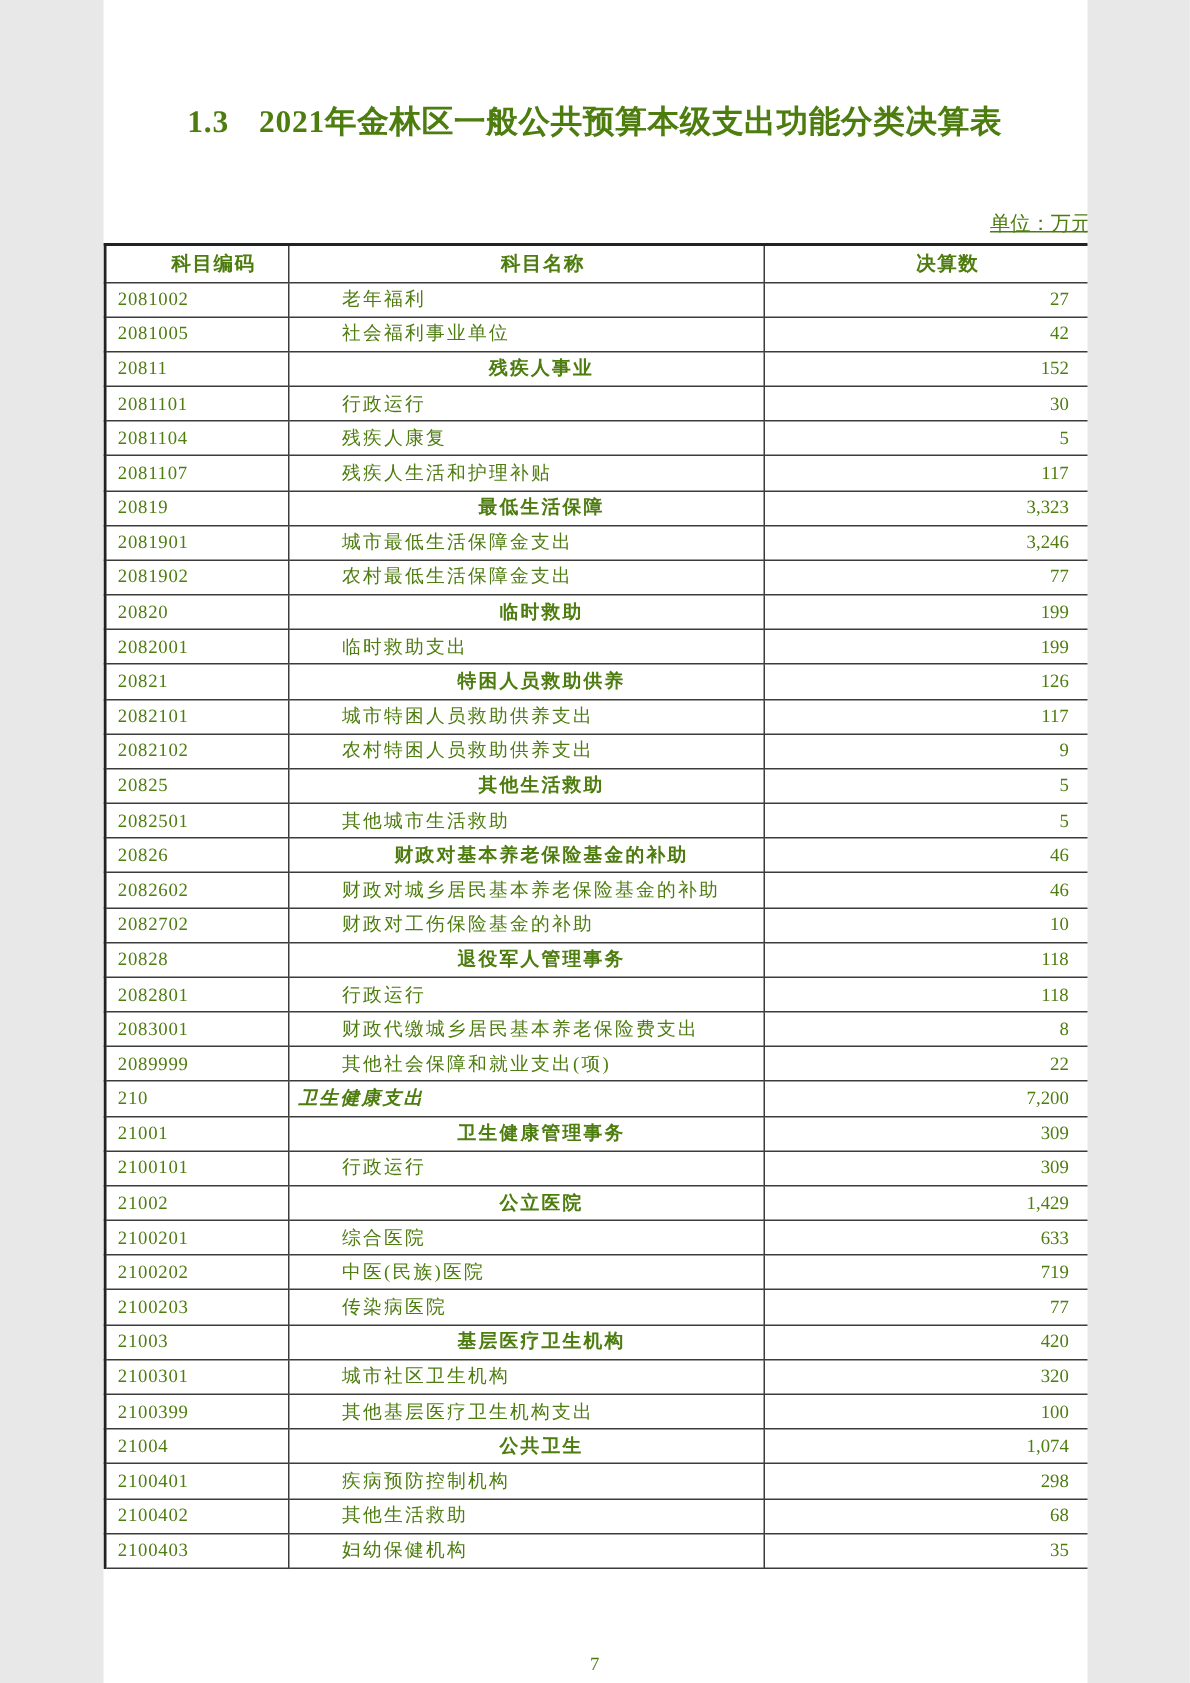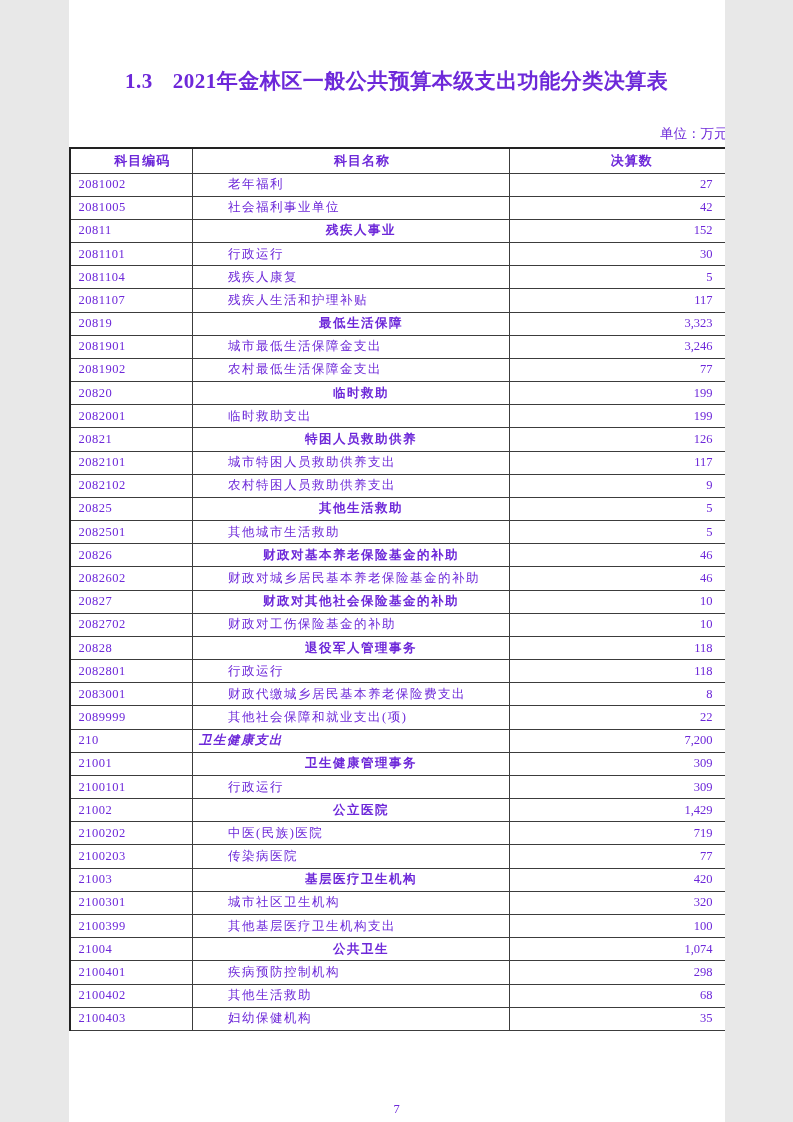--- a/index.html
+++ b/index.html
@@ -4,40 +4,41 @@
 <style>
   * { margin: 0; padding: 0; box-sizing: border-box; }
   html, body { background: #e8e8e8; }
   .page {
     position: relative;
     width: 656px;
     height: 1122px;
     margin: 0 auto;
     background: #ffffff;
     font-family: "Liberation Serif", "DejaVu Serif", serif;
-    color: #6d28d9;
+    color: #4d7c0f;
     overflow: hidden;
   }
   .doc-title {
     margin-top: 66px;
     text-align: center;
     font-size: 21px;
     font-weight: bold;
     line-height: 30px;
     letter-spacing: 0.5px;
     white-space: nowrap;
   }
   .doc-title .title-number { margin-right: 20px; }
   .unit-row {
     width: 663px;
-    margin: 29px auto 0 auto;
+    margin: 44px auto 0 auto;
     text-align: right;
     font-size: 13.5px;
     line-height: 18px;
     padding-right: 4px;
+    text-decoration: underline;
   }
   .budget-table {
     width: 663px;
     margin: 4px auto 0 auto;
     border-collapse: collapse;
     table-layout: fixed;
     border-top: 2px solid #222;
     border-left: 2px solid #222;
     border-right: 2px solid #222;
     border-bottom: 1px solid #555;
@@ -184,25 +185,20 @@
           <td class="code-cell">20826</td>
           <td class="name-cell level-2">财政对基本养老保险基金的补助</td>
           <td class="value-cell">46</td>
         </tr>
         <tr>
           <td class="code-cell">2082602</td>
           <td class="name-cell level-3">财政对城乡居民基本养老保险基金的补助</td>
           <td class="value-cell">46</td>
         </tr>
         <tr>
-          <td class="code-cell">20827</td>
-          <td class="name-cell level-2">财政对其他社会保险基金的补助</td>
-          <td class="value-cell">10</td>
-        </tr>
-        <tr>
           <td class="code-cell">2082702</td>
           <td class="name-cell level-3">财政对工伤保险基金的补助</td>
           <td class="value-cell">10</td>
         </tr>
         <tr>
           <td class="code-cell">20828</td>
           <td class="name-cell level-2">退役军人管理事务</td>
           <td class="value-cell">118</td>
         </tr>
         <tr>
@@ -234,20 +230,25 @@
           <td class="code-cell">2100101</td>
           <td class="name-cell level-3">行政运行</td>
           <td class="value-cell">309</td>
         </tr>
         <tr>
           <td class="code-cell">21002</td>
           <td class="name-cell level-2">公立医院</td>
           <td class="value-cell">1,429</td>
         </tr>
         <tr>
+          <td class="code-cell">2100201</td>
+          <td class="name-cell level-3">综合医院</td>
+          <td class="value-cell">633</td>
+        </tr>
+        <tr>
           <td class="code-cell">2100202</td>
           <td class="name-cell level-3">中医(民族)医院</td>
           <td class="value-cell">719</td>
         </tr>
         <tr>
           <td class="code-cell">2100203</td>
           <td class="name-cell level-3">传染病医院</td>
           <td class="value-cell">77</td>
         </tr>
         <tr>

